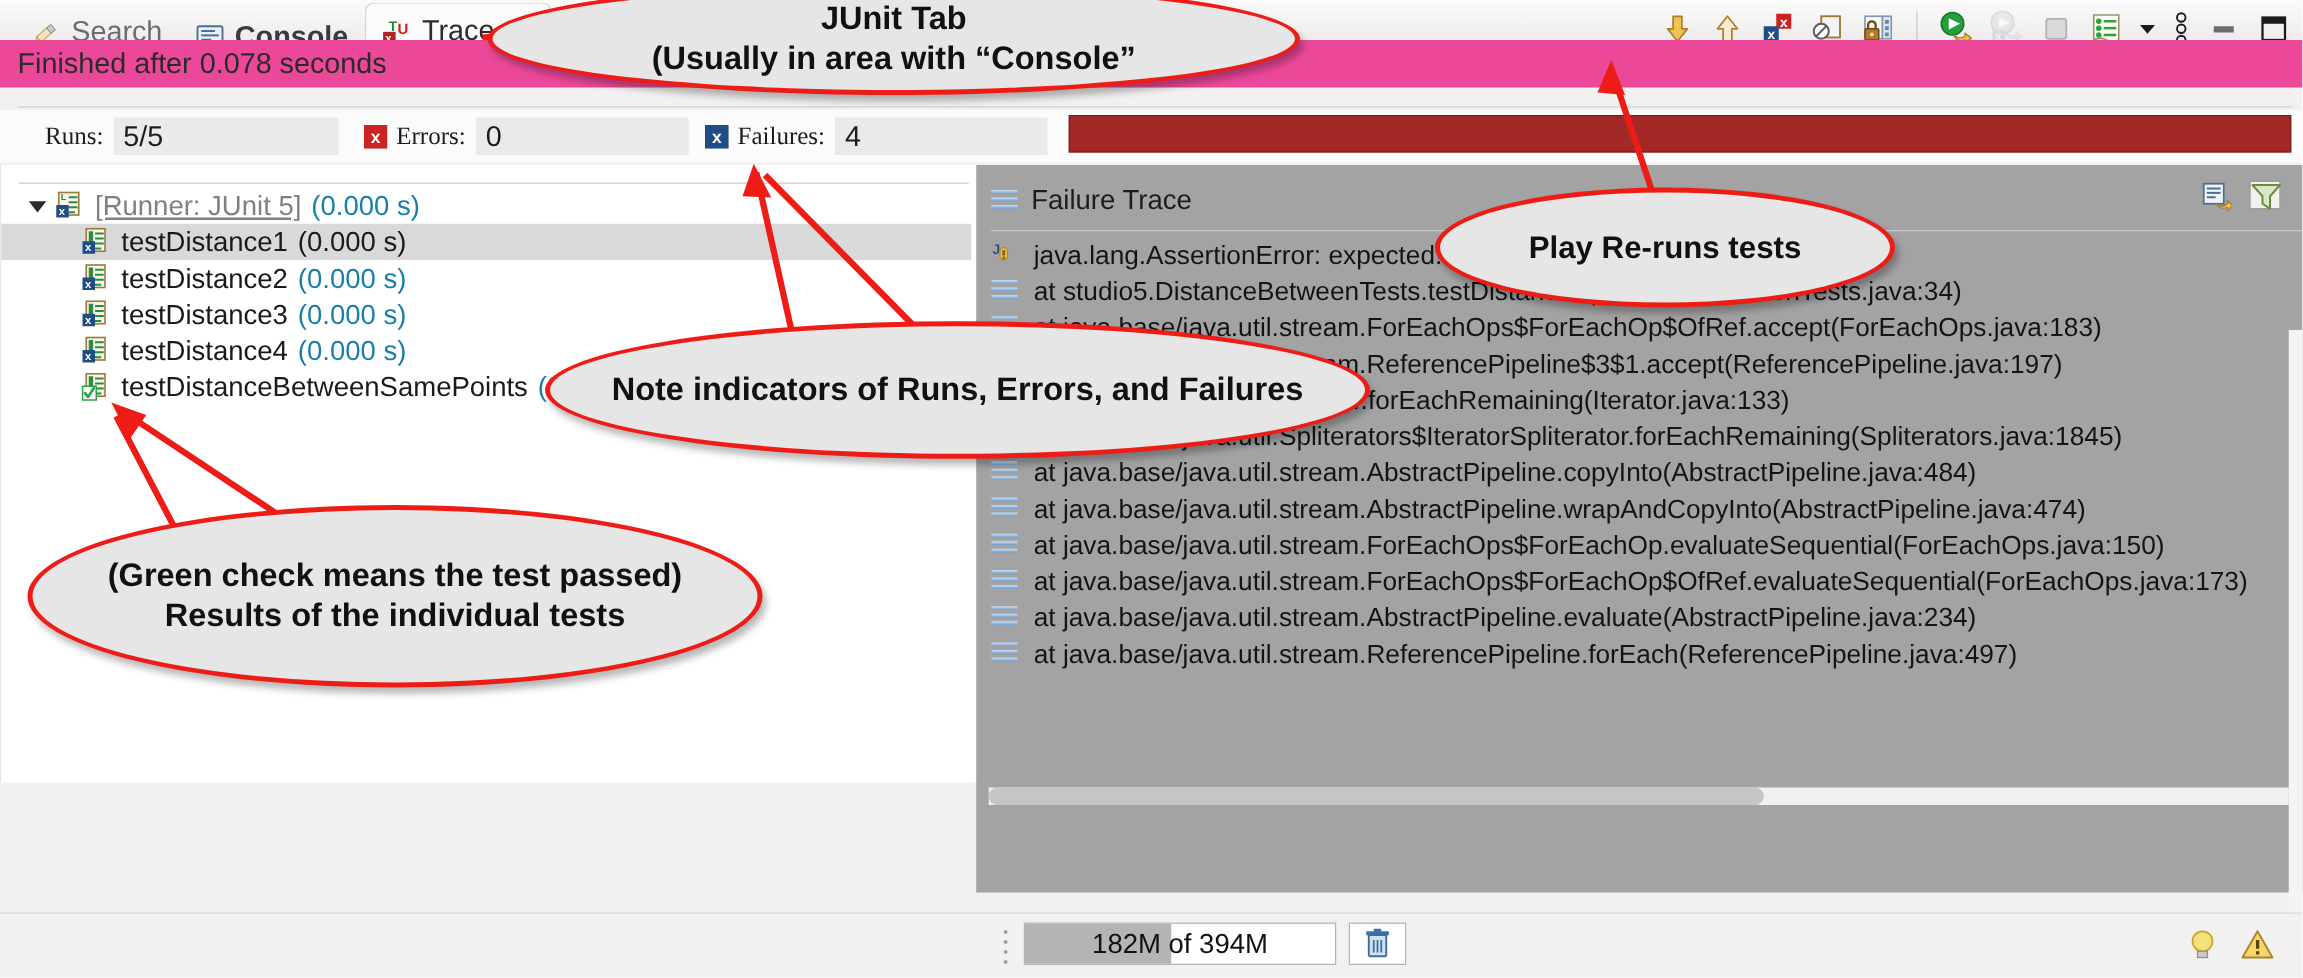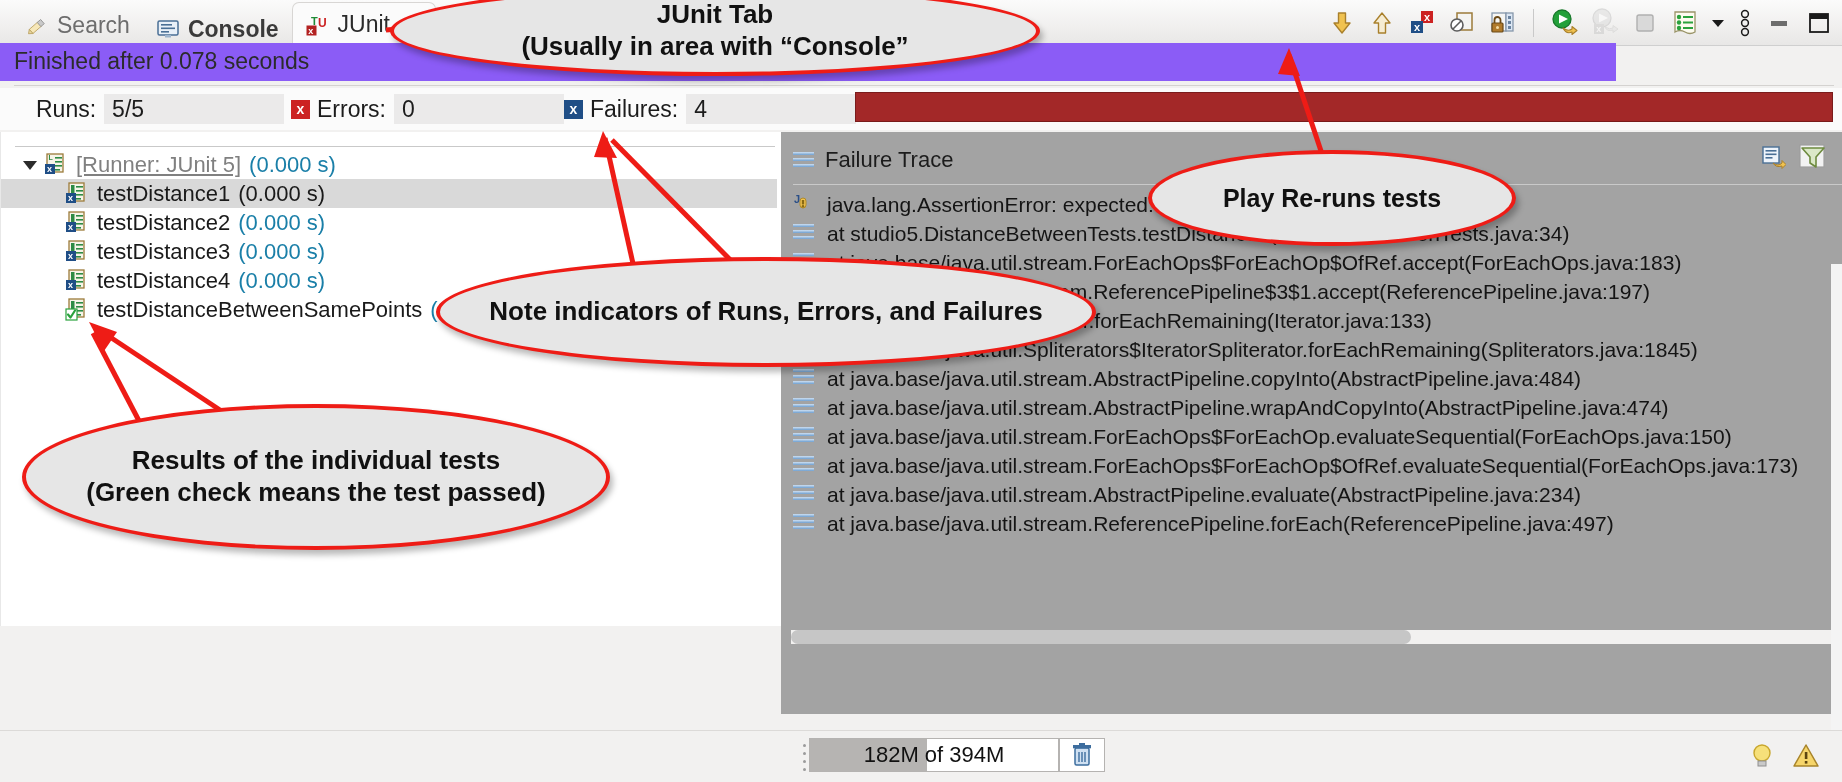--- a/index.html
+++ b/index.html
@@ -48,38 +48,38 @@
 
   .toolbar {
     position: absolute; right: 8px; top: 0; height: 46px;
     display: flex; align-items: center; gap: 10px;
   }
   .tb-btn { width: 30px; height: 30px; position: relative; display:flex; align-items:center; justify-content:center; }
   .tb-sep { width:1px; height: 28px; background:#c9c9c9; margin: 0 6px; }
 
   
   .statusline {
-    position: absolute; left: 0; top: 43px; width: 1616px; height: 38px;
-    background: #8b5cf6;
+    position: absolute; left: 0; top: 32px; width: 1842px; height: 38px;
+    background: #ec4899;
   }
   .statusline .txt {
     position: absolute; left: 14px; top: 5px;
     font-size: 23px; color: #2b2b2b;
   }
   .hrule {
     position: absolute; left: 14px; top: 85px; width: 1820px; height: 1px; background: #d4d2d0;
   }
 
   
   .counters {
     position: absolute; left: 0; top: 88px; width: 1842px; height: 42px;
     background: #fbfbfb;
   }
   .counter { position: absolute; top: 6px; display: flex; align-items: center; }
-  .counter .lbl { font-size: 23px; color: #1c1c1c; margin-right: 8px; }
+  .counter .lbl { font-size: 20px; color: #1c1c1c; margin-right: 8px; font-family: Liberation Serif, serif; }
   .counter .field {
     background: #ebeaea; border: none; height: 30px; line-height: 30px;
     font-size: 23px; color: #1c1c1c; padding: 0 8px;
   }
   .mini-x { width: 19px; height: 19px; margin-right: 7px; position: relative; display:inline-block;}
   .mini-x .xg { position:absolute; inset:0; display:flex; align-items:center; justify-content:center;
      color:#fff; font-size:14px; font-weight:bold; font-family:"Liberation Sans",sans-serif; line-height:1;}
   .progressbar {
     position: absolute; left: 855px; top: 92px; width: 978px; height: 30px;
     background: #a32828; border: 1px solid #7a1c1c;
@@ -145,21 +145,21 @@
   .hscroll .thumb { position: absolute; left: 0; top: 0; width: 620px; height: 14px; background: #c6c6c6; border-radius: 7px; }
 
   
   .vedge { position:absolute; right:0; top:132px; width: 11px; height: 494px; background:#f4f4f4; }
 
   
   .bottombar {
     position: absolute; left: 0; bottom: 0; width: 1842px; height: 52px;
     background: #f2f1f0; border-top: 1px solid #dcdad8;
   }
-  .memwrap { position: absolute; left: 800px; top: 7px; display: flex; align-items: flex-end; }
+  .memwrap { position: absolute; left: 800px; top: 7px; display: flex; align-items: flex-end; gap: 10px; }
   .grip { width: 9px; height: 32px; position: relative; }
   .grip i { position:absolute; width:3px; height:3px; background:#9b9b9b; border-radius:50%; left:3px;}
   .grip i:nth-child(1){top:4px;} .grip i:nth-child(2){top:12px;} .grip i:nth-child(3){top:20px;} .grip i:nth-child(4){top:28px;}
   .membar {
     width: 250px; height: 34px; background: #ffffff; border: 1px solid #b5b3b1;
     position: relative; display: flex; align-items: center; justify-content: center;
   }
   .membar .fill { position: absolute; left: 0; top: 0; height: 100%; width: 47%; background: #b6b4b2; }
   .membar .mtxt { position: relative; font-size: 22px; color: #111; white-space: nowrap; }
   .trashbtn { width: 46px; height: 34px; border: 1px solid #b5b3b1; background:#fff; display:flex; align-items:center; justify-content:center;}
@@ -217,21 +217,21 @@
 
       <div class="tab active">
         <span class="tabicon">
           <svg width="24" height="24" viewBox="0 0 24 24">
             <text x="5" y="12" font-family="Liberation Sans, sans-serif" font-size="11" font-weight="bold" fill="#1f8a35">T</text>
             <text x="12" y="14" font-family="Liberation Sans, sans-serif" font-size="12" font-weight="bold" fill="#cc2222">U</text>
             <rect x="0.5" y="12.5" width="10" height="10" fill="#b32222"></rect>
             <text x="2.3" y="20.6" font-family="Liberation Sans, sans-serif" font-size="9" font-weight="bold" fill="#ffffff">x</text>
           </svg>
         </span>
-        <span class="tab-label">JUnit</span>
+        <span class="tab-label">Trace</span>
         <span style="margin-left:6px;font-size:21px;color:#1a1a1a;">✕</span>
       </div>
     </div>
 
     <div class="toolbar">
       <div class="tb-btn">
         <svg width="28" height="28" viewBox="0 0 28 28">
           <path d="M14 24 L6 14 L10.5 14 L10.5 4 L17.5 4 L17.5 14 L22 14 Z" fill="#f0c250" stroke="#a9802c" stroke-width="1.4" stroke-linejoin="round"></path>
         </svg>
       </div>
@@ -637,17 +637,17 @@
 
   <div class="callout" style="left:1148px; top:150px; width:368px; height:96px; font-size:25px;">
     <div>Play Re-runs tests</div>
   </div>
 
   <div class="callout" style="left:436px; top:257px; width:660px; height:110px; font-size:26px;">
     <div>Note indicators of Runs, Errors, and Failures</div>
   </div>
 
   <div class="callout" style="left:22px; top:404px; width:588px; height:146px; font-size:26px;">
+    <div>(Green check means the test passed)</div>
     <div>Results of the individual tests</div>
-    <div>(Green check means the test passed)</div>
   </div>
 
 </div>
 
 </body></html>

